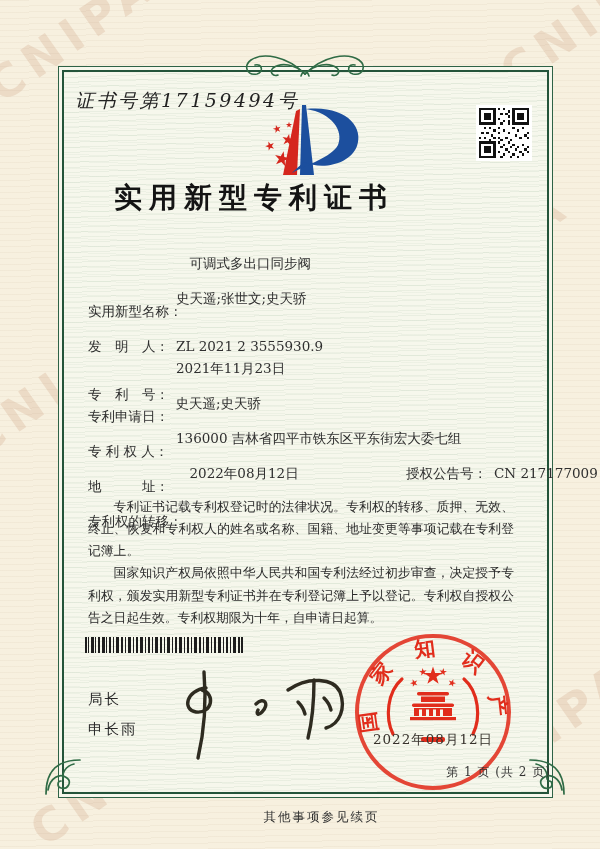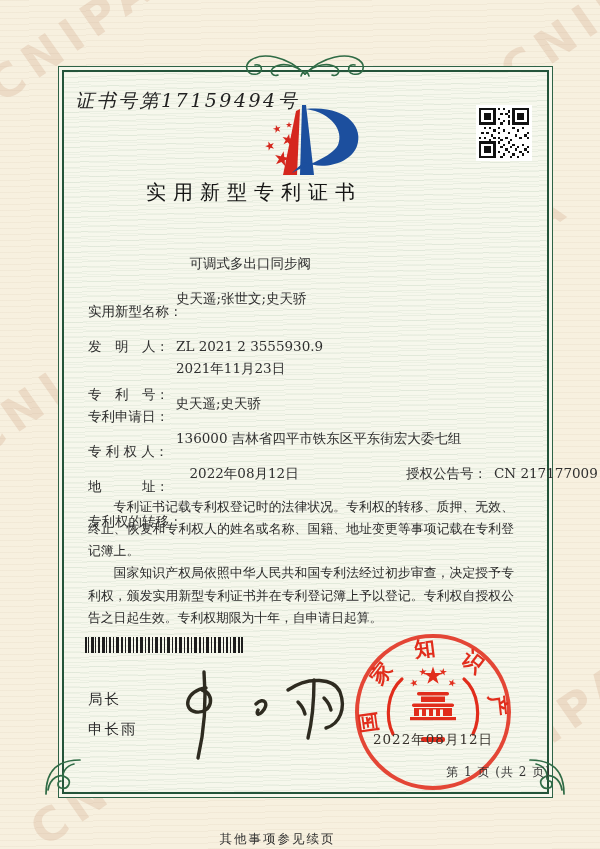--- a/index.html
+++ b/index.html
@@ -35,21 +35,21 @@
       repeating-linear-gradient(2deg, rgba(120,160,125,0.07) 0 1px, transparent 1px 7px);
   }
   .cert-no{
     position:absolute;left:75px;top:88px;
     font-size:19px;letter-spacing:2.5px;color:#222;font-style:italic;
   }
   .logo{position:absolute;left:246px;top:99px;width:128px;height:80px;}
   .qr{position:absolute;left:476px;top:105px;width:56px;height:56px;background:#fff;padding:3px;box-sizing:border-box;}
   .title{
     position:absolute;left:58px;top:179px;width:392px;
-    text-align:center;font-size:20px;font-weight:400;
+    text-align:center;font-size:28px;font-weight:700;
     letter-spacing:7px;color:#141414;
   }
   .field{position:absolute;left:88px;font-size:13.5px;color:#2f2f2f;display:flex;gap:7px;white-space:nowrap;}
   .field .lbl{min-width:76px;margin-top:48px;}
   .grant-no{position:absolute;left:318px;top:0;display:flex;gap:7px;}
   .body-text{
     position:absolute;left:88px;top:496px;width:426px;
     font-size:12.8px;line-height:1.73;color:#2b2b2b;text-align:justify;
   }
   .body-text p{margin:0;text-indent:2em;}
@@ -67,22 +67,22 @@
   .seal-date{
     position:absolute;left:355px;top:731px;width:156px;
     text-align:center;font-size:13.5px;color:#37322c;letter-spacing:1px;
     white-space:nowrap;
   }
   .page-num{
     position:absolute;left:58px;top:764px;width:493px;
     text-align:right;font-size:12px;color:#333;letter-spacing:1px;
   }
   .cont-note{
-    position:absolute;left:0;top:831px;width:555px;
-    text-align:center;font-size:12.5px;color:#2f2f2f;letter-spacing:2px;
+    position:absolute;left:0;top:809px;width:555px;
+    text-align:center;font-size:12.5px;color:#2f2f2f;letter-spacing:2px;padding-left:44px;
   }
   .ornament-top{position:absolute;left:215px;top:50px;width:180px;height:32px;}
   .ornament-bl{position:absolute;left:40px;top:756px;width:42px;height:42px;}
   .ornament-br{position:absolute;left:528px;top:756px;width:42px;height:42px;transform:scaleX(-1);}
 </style>
 </head>
 <body>
 
 <div class="page">
 

